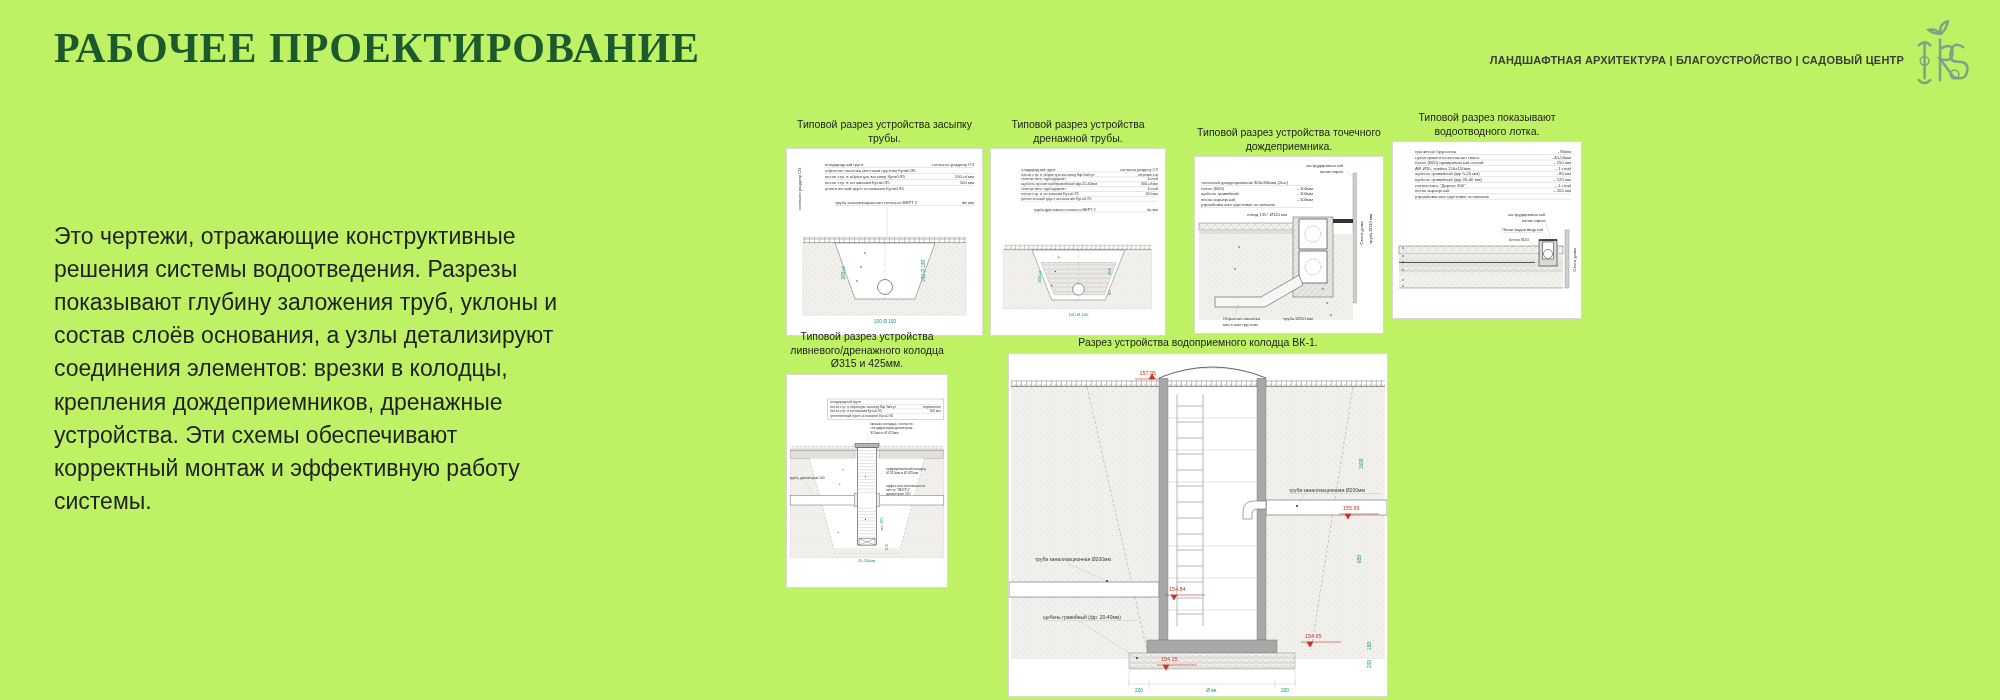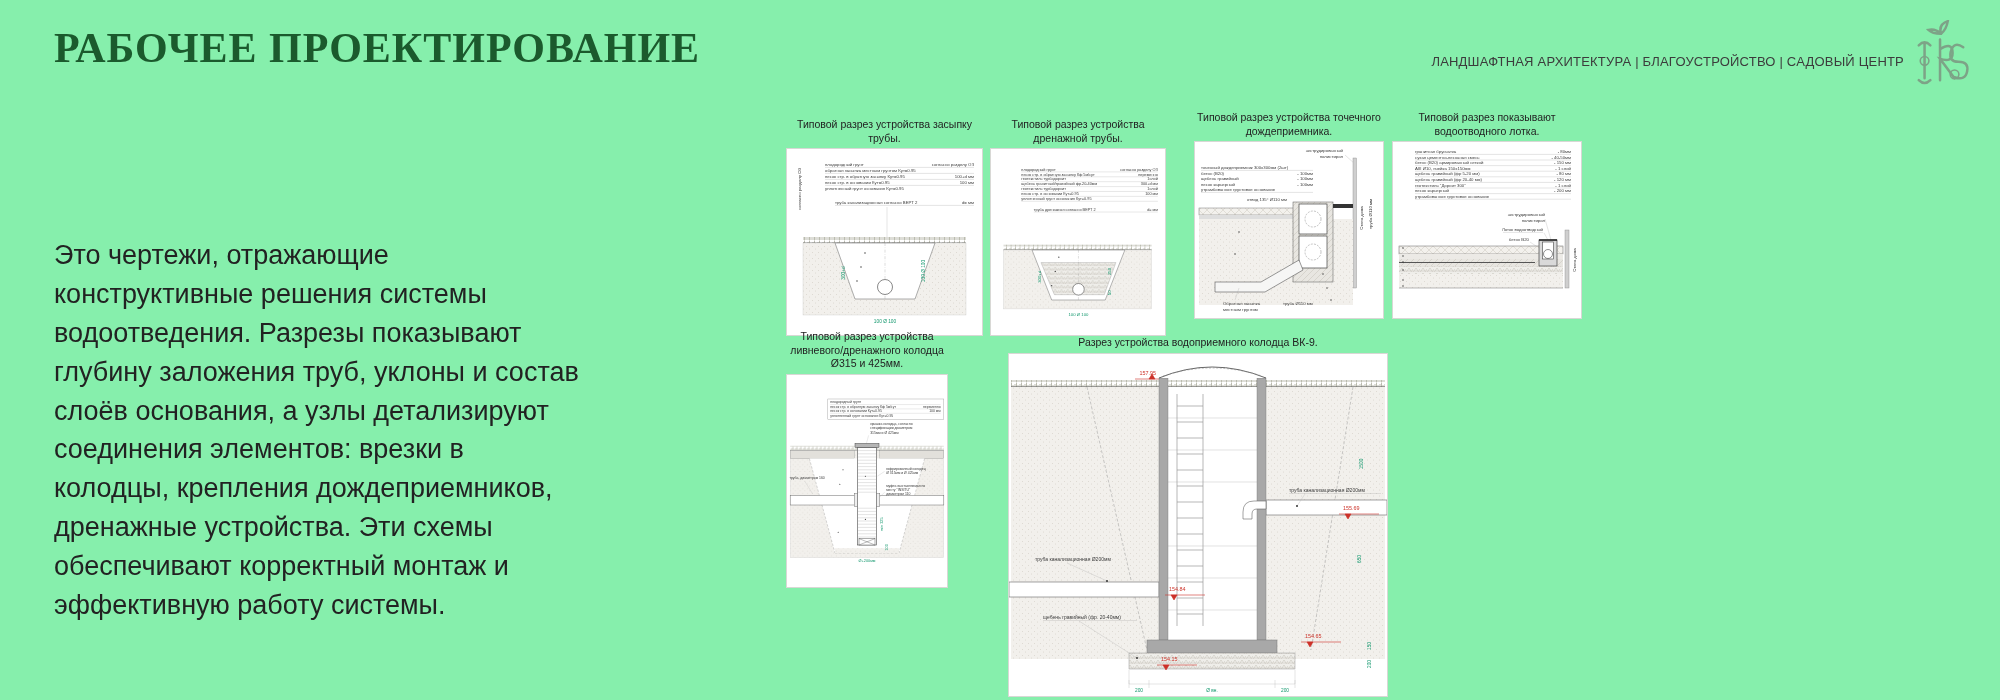--- a/index.html
+++ b/index.html
@@ -1,29 +1,29 @@
 <!DOCTYPE html>
 <html><head>
 <meta charset="utf-8">
 <style>
   *{margin:0;padding:0;box-sizing:border-box}
   html,body{width:2000px;height:700px;background:#fff;font-family:"Liberation Sans",sans-serif;overflow:hidden}
-  .slide{position:relative;width:2000px;height:700px;background:#86efac}
+  .slide{position:relative;width:2000px;height:700px;background:#bef264}
   .abs{position:absolute}
   #main-title{left:54px;top:24px;font-family:"Liberation Serif",serif;font-weight:700;font-size:42px;color:#1b5a2d;letter-spacing:1px}
-  #tagline{right:96px;top:54px;font-size:13px;color:#3c3c3c;letter-spacing:.2px;font-weight:400}
+  #tagline{right:96px;top:54px;font-size:11px;color:#3c3c3c;letter-spacing:.2px;font-weight:700}
   #logo{right:30px;top:20px}
   #subtitle{left:54px;top:140px;width:545px;font-size:25px;line-height:1.28;color:#3e7b47}
-  #body-text{left:54px;top:236px;width:525px;font-size:27px;line-height:1.44;color:#222}
+  #body-text{left:54px;top:220px;width:525px;font-size:23px;line-height:1.44;color:#222}
   .panel{position:absolute}
   .panel-title{font-size:10.5px;line-height:1.3;color:#222;text-align:center;margin-bottom:3px}
   .panel-box{background:#fff;border:1px solid #d8d8d5;display:flex;justify-content:center;align-items:flex-start;overflow:hidden}
   #p1{left:786px;top:118px;width:197px}   #p1 .panel-box{height:188px}
   #p2{left:990px;top:118px;width:176px}   #p2 .panel-box{height:188px}
-  #p3{left:1194px;top:111px;width:190px}  #p3 .panel-box{height:178px}
+  #p3{left:1194px;top:126px;width:190px}  #p3 .panel-box{height:178px}
   #p4{left:1392px;top:111px;width:190px}  #p4 .panel-box{height:178px}
   #p5{left:786px;top:330px;width:162px}   #p5 .panel-box{height:214px}
   #p6{left:1008px;top:336px;width:380px}  #p6 .panel-box{height:344px}
   svg text{font-family:"Liberation Sans",sans-serif}
   .t{font-size:4.3px;fill:#3b3b3b}
   .b6{font-size:5px}
   .e{text-anchor:end}
   .m{text-anchor:middle}
   .g{font-size:4.8px;fill:#13986e}
   .r{font-size:5.4px;fill:#cc3128}
@@ -294,21 +294,21 @@
         <text class="t" x="124" y="124">диаметром 110</text>
         <line class="ln" x1="122" y1="120" x2="116" y2="126"></line>
         <text class="g m" transform="rotate(-90 120 160)" x="120" y="160">min 325</text>
         <text class="g m" transform="rotate(-90 126 189)" x="126" y="189">100</text>
         <text class="g m" x="100" y="207">Ø+200мм</text>
       </svg>
     </div>
   </figure>
 
   <figure class="panel" id="p6">
-    <figcaption class="panel-title">Разрез устройства водоприемного колодца ВК-9.</figcaption>
+    <figcaption class="panel-title">Разрез устройства водоприемного колодца ВК-1.</figcaption>
     <div class="panel-box">
       <svg width="378" height="342" viewBox="0 0 378 342">
         <g>
           <rect x="2" y="26" width="374" height="7" fill="url(#grassP)"></rect>
           <line x1="2" y1="33" x2="376" y2="33" stroke="#555" stroke-width="1"></line>
           <rect x="2" y="33" width="374" height="272" fill="url(#soilP)"></rect>
           <path d="M78 33 L138 296 M344 33 L302 296" stroke="#999" stroke-width=".5" stroke-dasharray="3 2" fill="none"></path>
         </g>
         <g>
           <rect x="0" y="228" width="150" height="15" fill="#fff" stroke="#666" stroke-width=".6"></rect>

